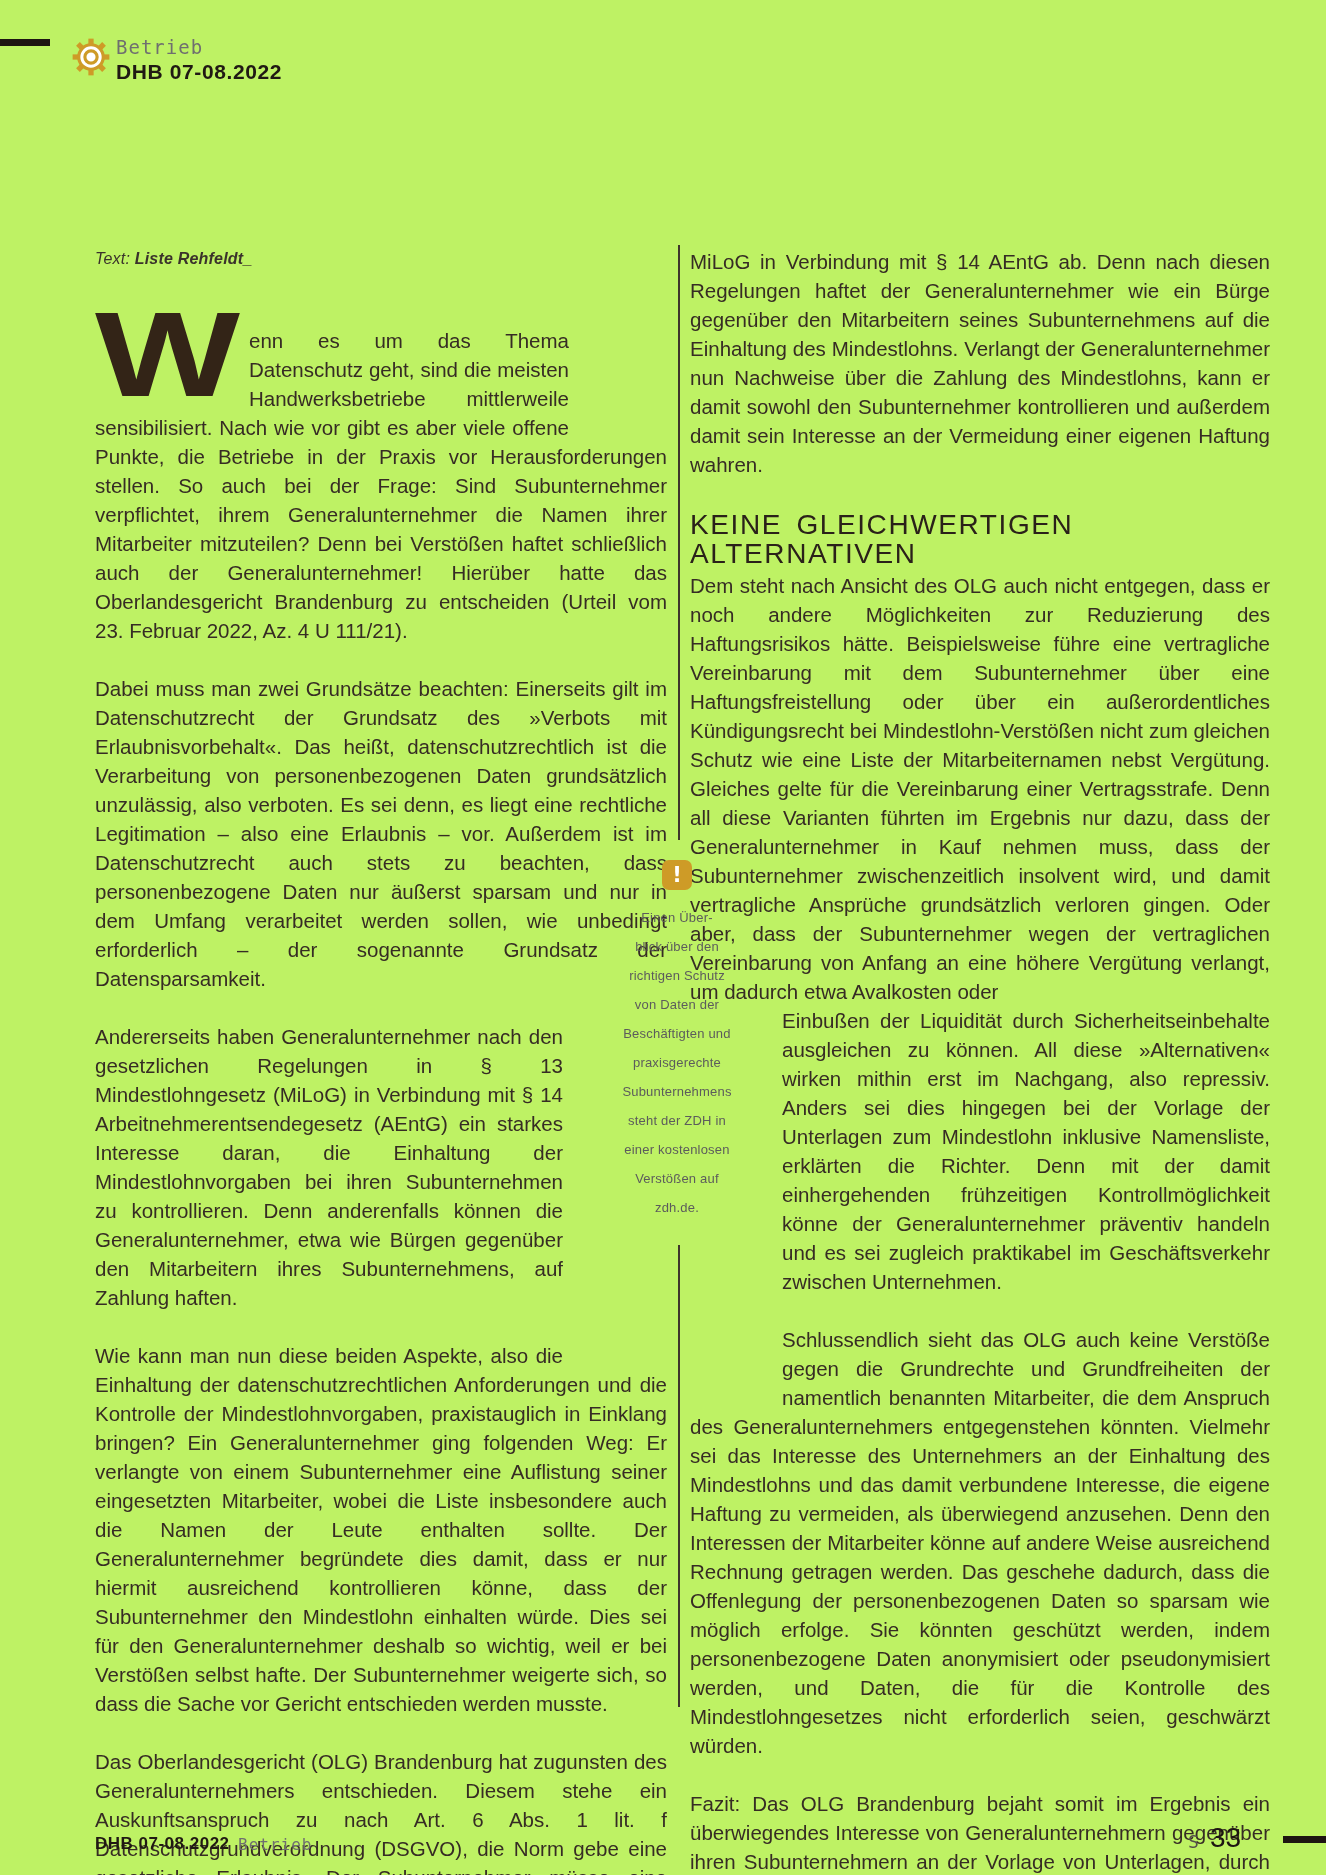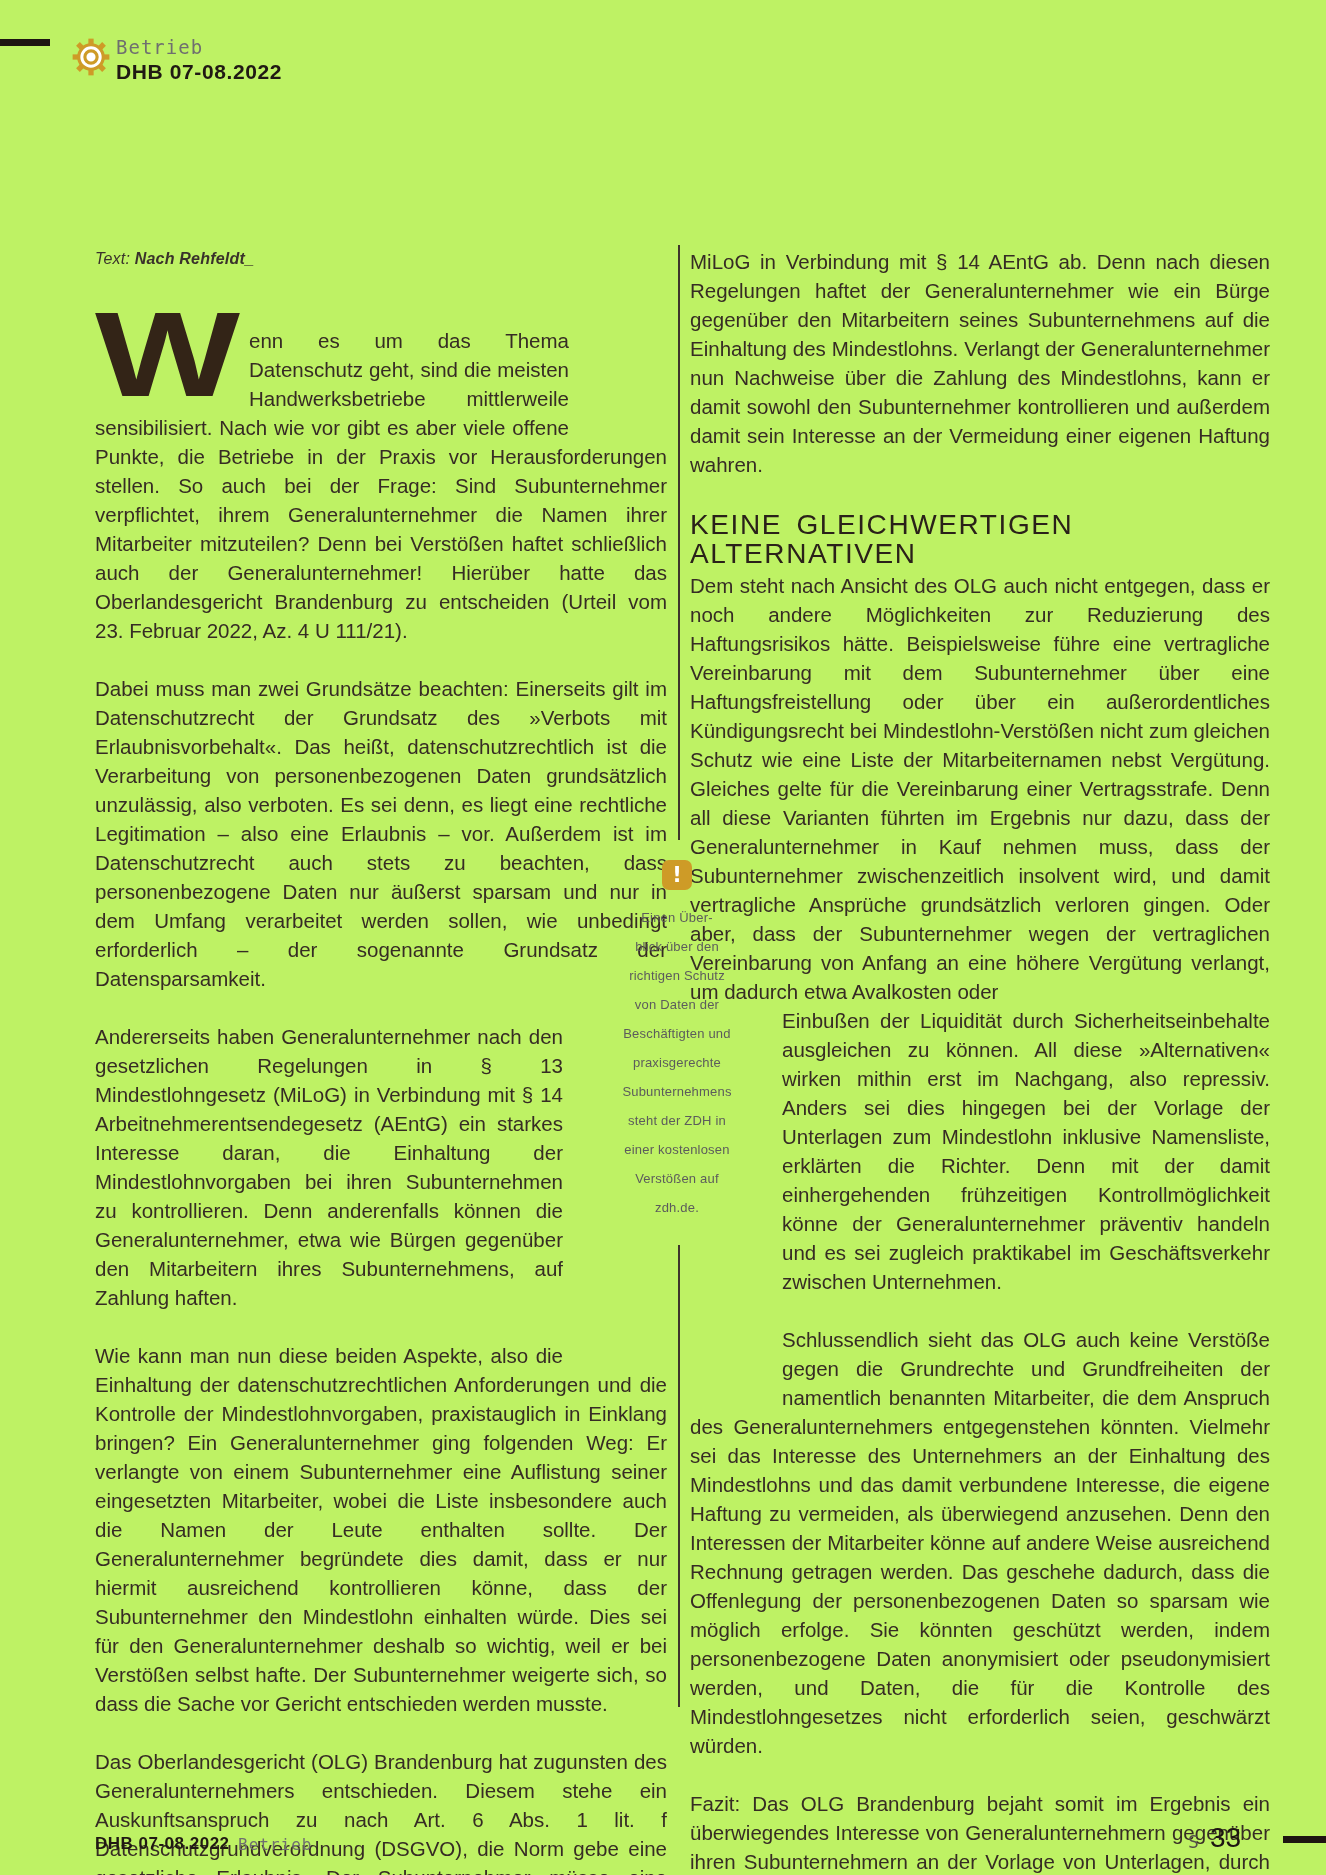--- a/index.html
+++ b/index.html
@@ -80,21 +80,21 @@
       <circle cx="24" cy="24" r="7" stroke-width="3.6"></circle>
     </g>
   </svg>
   <div class="hdr-section">Betrieb</div>
   <div class="hdr-issue">DHB 07-08.2022</div>
 
   <div class="divider d1"></div>
   <div class="divider d2"></div>
 
   <div class="col-left">
-    <p class="byline"><span>Text:</span> <b>Nach Rehfeldt_</b></p>
+    <p class="byline"><span>Text:</span> <b>Liste Rehfeldt_</b></p>
     <p class="p m0"><span class="dropcap">W</span><span class="p1-right-spacer"></span><span>enn es um das Thema Datenschutz geht, sind die meisten Handwerksbetriebe mittlerweile sensibilisiert. Nach wie vor gibt es aber viele offene Punkte, die Betriebe in der Praxis vor Herausforderungen stellen. So auch bei der Frage: Sind Subunternehmer verpflichtet, ihrem Generalunternehmer die Namen ihrer Mitarbeiter mitzuteilen? Denn bei Verstößen haftet schließlich auch der Generalunternehmer! Hierüber hatte das Oberlandesgericht Brandenburg zu entscheiden (Urteil vom 23. Februar 2022, Az. 4 U 111/21).</span></p>
     <p class="p">Dabei muss man zwei Grundsätze beachten: Einerseits gilt im Datenschutzrecht der Grundsatz des »Verbots mit Erlaubnisvorbehalt«. Das heißt, datenschutzrechtlich ist die Verarbeitung von personenbezogenen Daten grundsätzlich unzulässig, also verboten. Es sei denn, es liegt eine rechtliche Legitimation – also eine Erlaubnis – vor. Außerdem ist im Datenschutzrecht auch stets zu beachten, dass personenbezogene Daten nur äußerst sparsam und nur in dem Umfang verarbeitet werden sollen, wie unbedingt erforderlich – der sogenannte Grundsatz der Datensparsamkeit.</p>
     <div>
       <span class="spacer-r"></span>
       <p class="p">Andererseits haben Generalunternehmer nach den gesetzlichen Regelungen in § 13 Mindestlohngesetz (MiLoG) in Verbindung mit § 14 Arbeitnehmerentsendegesetz (AEntG) ein starkes Interesse daran, die Einhaltung der Mindestlohnvorgaben bei ihren Subunternehmen zu kontrollieren. Denn anderenfalls können die Generalunternehmer, etwa wie Bürgen gegenüber den Mitarbeitern ihres Subunternehmens, auf Zahlung haften.</p>
       <p class="p">Wie kann man nun diese beiden Aspekte, also die Einhaltung der datenschutzrechtlichen Anforderungen und die Kontrolle der Mindestlohnvorgaben, praxistauglich in Einklang bringen? Ein Generalunternehmer ging folgenden Weg: Er verlangte von einem Subunternehmer eine Auflistung seiner eingesetzten Mitarbeiter, wobei die Liste insbesondere auch die Namen der Leute enthalten sollte. Der Generalunternehmer begründete dies damit, dass er nur hiermit ausreichend kontrollieren könne, dass der Subunternehmer den Mindestlohn einhalten würde. Dies sei für den Generalunternehmer deshalb so wichtig, weil er bei Verstößen selbst hafte. Der Subunternehmer weigerte sich, so dass die Sache vor Gericht entschieden werden musste.</p>
     </div>
     <p class="p">Das Oberlandesgericht (OLG) Brandenburg hat zugunsten des Generalunternehmers entschieden. Diesem stehe ein Auskunftsanspruch zu nach Art. 6 Abs. 1 lit. f Datenschutzgrundverordnung (DSGVO), die Norm gebe eine gesetzliche Erlaubnis. Der Subunternehmer müsse eine Namensliste der Mitarbeiter vorlegen. Denn der Generalunternehmer habe das hierfür erforderliche berechtigte Interesse. Das Gericht leitete dieses berechtigte Interesse unter anderem aus § 13</p>
   </div>
 

